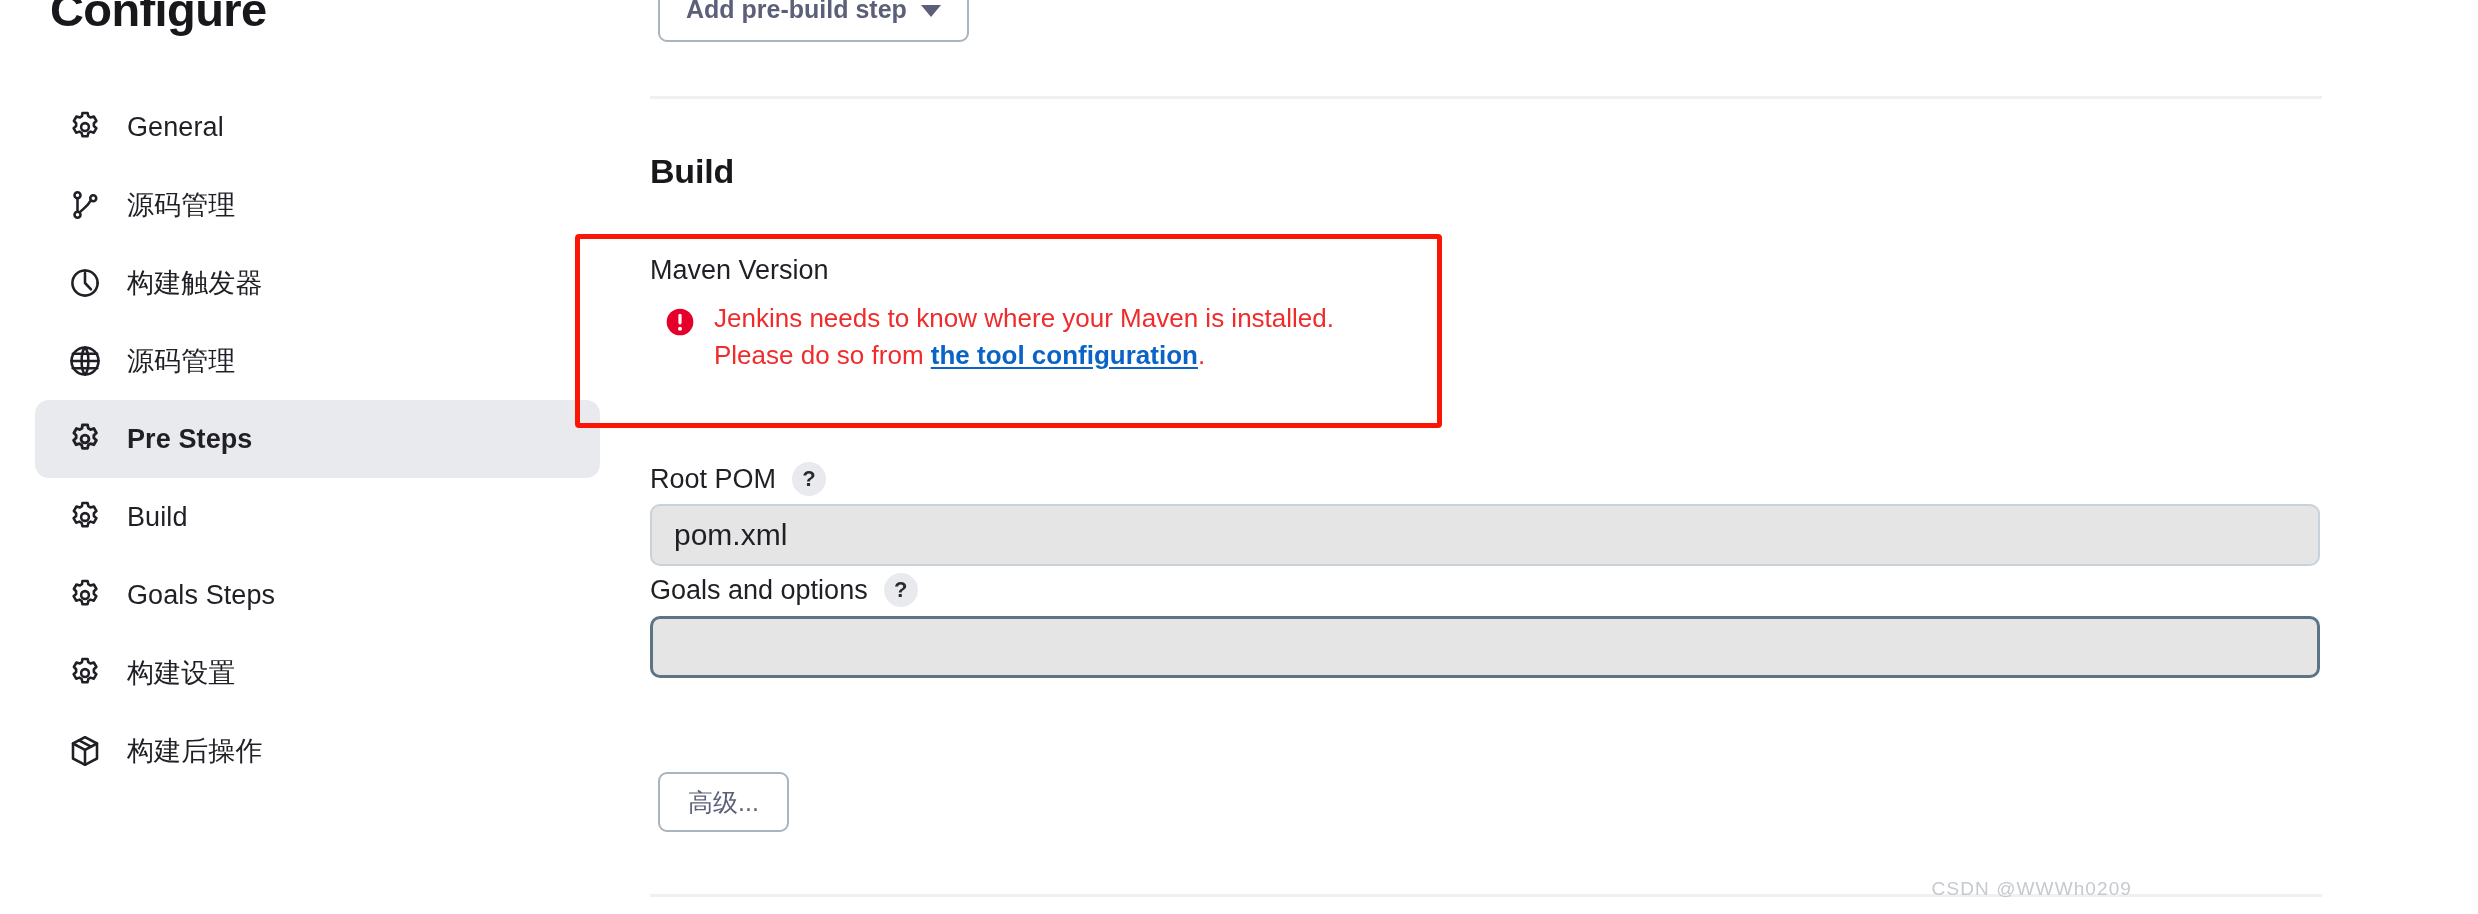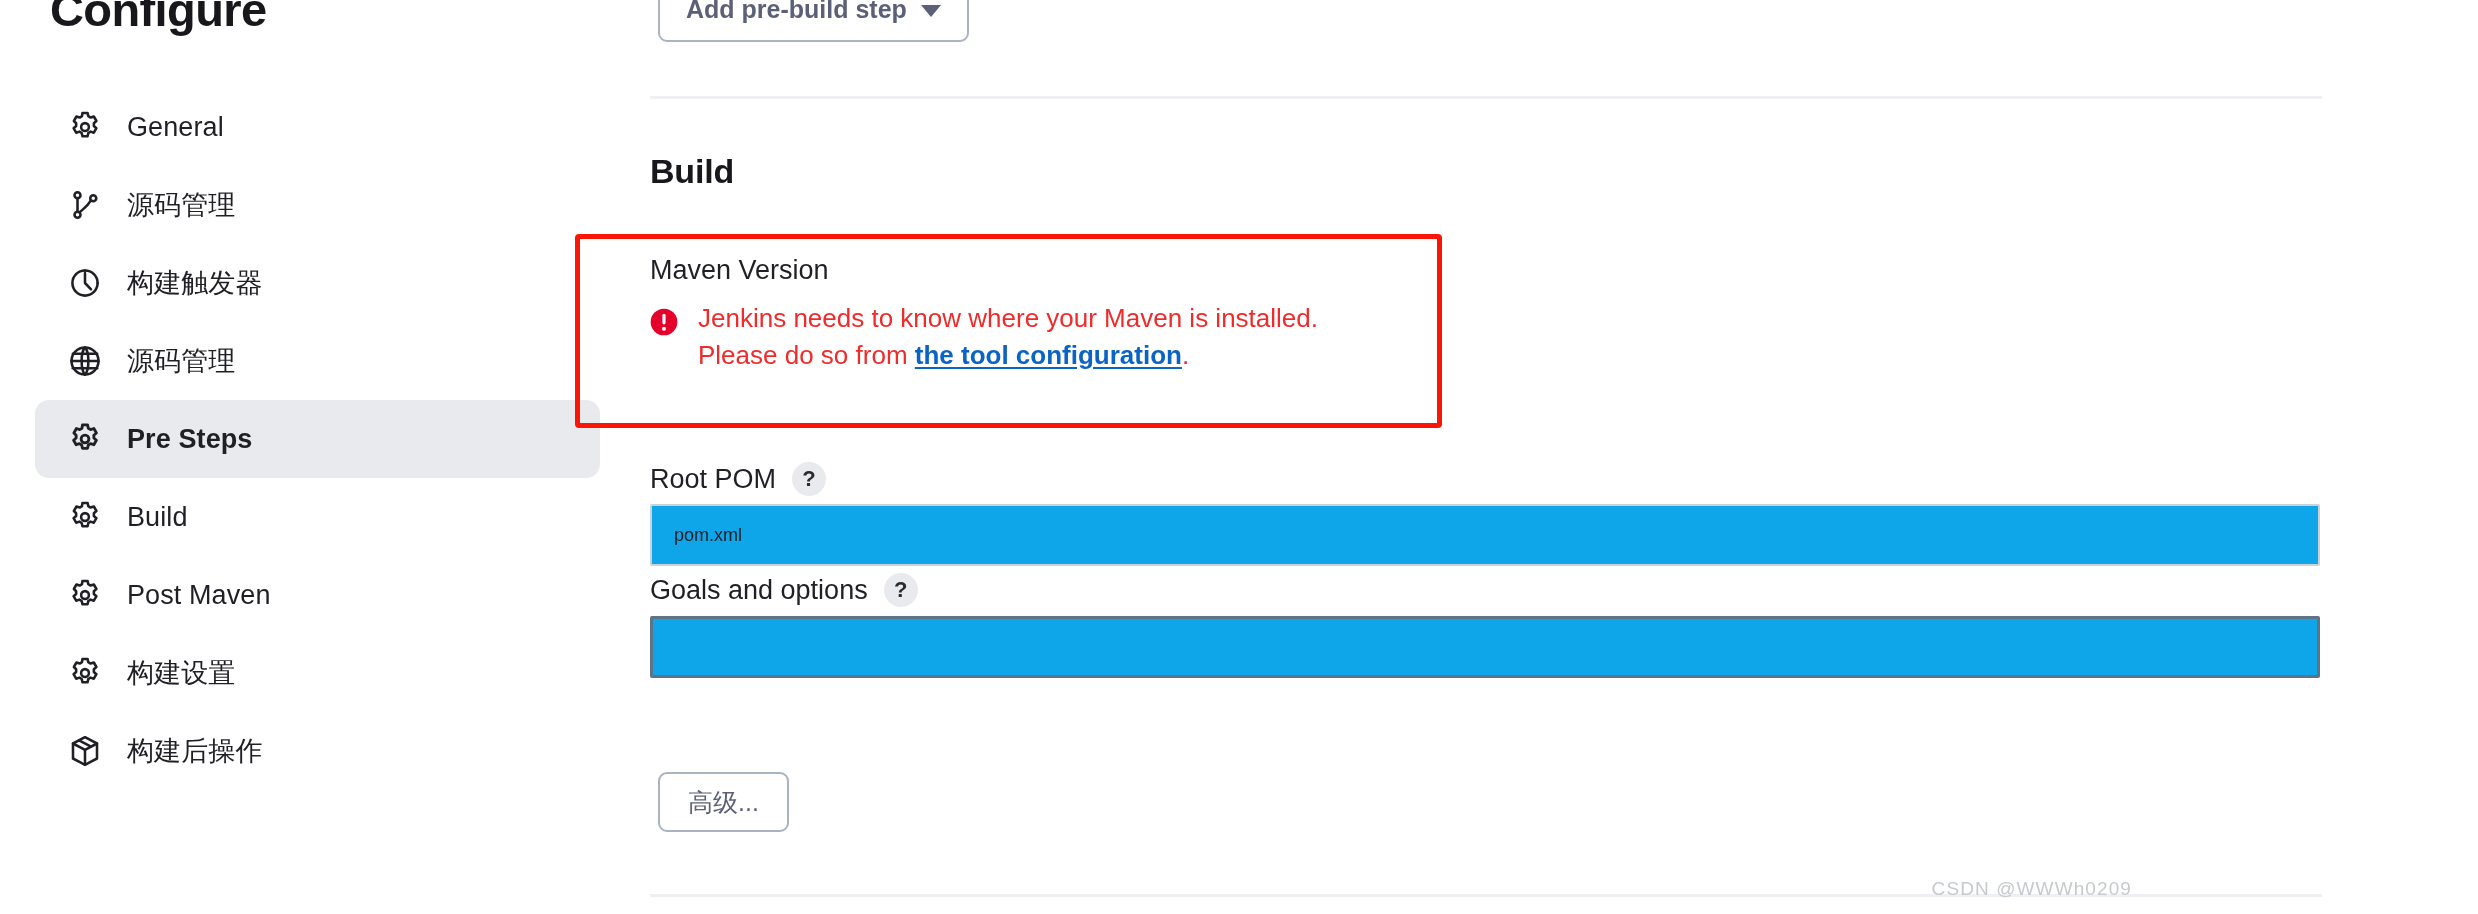--- a/index.html
+++ b/index.html
@@ -176,21 +176,21 @@
     font-weight: 700;
     cursor: pointer;
     box-sizing: border-box;
   }
   .label-maven { left: 30px; top: 255px; }
   .label-rootpom { left: 30px; top: 462px; }
   .label-goals { left: 30px; top: 573px; }
 
   .error-row {
     position: absolute;
-    left: 28px;
+    left: 44px;
     top: 300px;
     display: flex;
     align-items: flex-start;
     gap: 18px;
   }
   .error-icon {
     width: 32px;
     height: 32px;
     flex: 0 0 32px;
     margin-top: 6px;
@@ -208,27 +208,27 @@
     text-decoration: underline;
     text-underline-offset: 3px;
     cursor: pointer;
   }
 
   .text-input {
     position: absolute;
     left: 30px;
     width: 1670px;
     height: 62px;
-    border-radius: 2px;
+    border-radius: 10px;
     box-sizing: border-box;
-    font-size: 18px;
+    font-size: 30px;
     font-family: "Liberation Sans", "DejaVu Sans", sans-serif;
     color: #1f1f25;
     padding: 0 22px;
-    background: #0ea5e9;
+    background: #e5e5e5;
     outline: none;
   }
   .input-rootpom {
     top: 504px;
     border: 2px solid #c9d1d9;
   }
   .input-goals {
     top: 616px;
     border: 3px solid #5d7386;
   }
@@ -335,21 +335,21 @@
         <span class="nav-label">Build</span>
       </div>
 
       <div class="nav-item">
         <span class="ico">
           <svg viewBox="0 0 24 24" fill="none" stroke="currentColor" stroke-width="1.7" stroke-linecap="round" stroke-linejoin="round">
             <path d="M10.3 2.6h3.4l.5 2.2 1.5.9 2.2-.7 1.7 3-1.7 1.5v1.8l1.7 1.5-1.7 3-2.2-.7-1.5.9-.5 2.2h-3.4l-.5-2.2-1.5-.9-2.2.7-1.7-3 1.7-1.5v-1.8L4.6 8l1.7-3 2.2.7 1.5-.9z"></path>
             <circle cx="12" cy="12" r="2.6"></circle>
           </svg>
         </span>
-        <span class="nav-label">Post Maven</span>
+        <span class="nav-label">Goals Steps</span>
       </div>
 
       <div class="nav-item">
         <span class="ico">
           <svg viewBox="0 0 24 24" fill="none" stroke="currentColor" stroke-width="1.7" stroke-linecap="round" stroke-linejoin="round">
             <path d="M10.3 2.6h3.4l.5 2.2 1.5.9 2.2-.7 1.7 3-1.7 1.5v1.8l1.7 1.5-1.7 3-2.2-.7-1.5.9-.5 2.2h-3.4l-.5-2.2-1.5-.9-2.2.7-1.7-3 1.7-1.5v-1.8L4.6 8l1.7-3 2.2.7 1.5-.9z"></path>
             <circle cx="12" cy="12" r="2.6"></circle>
           </svg>
         </span>
         <span class="nav-label">构建设置</span>

